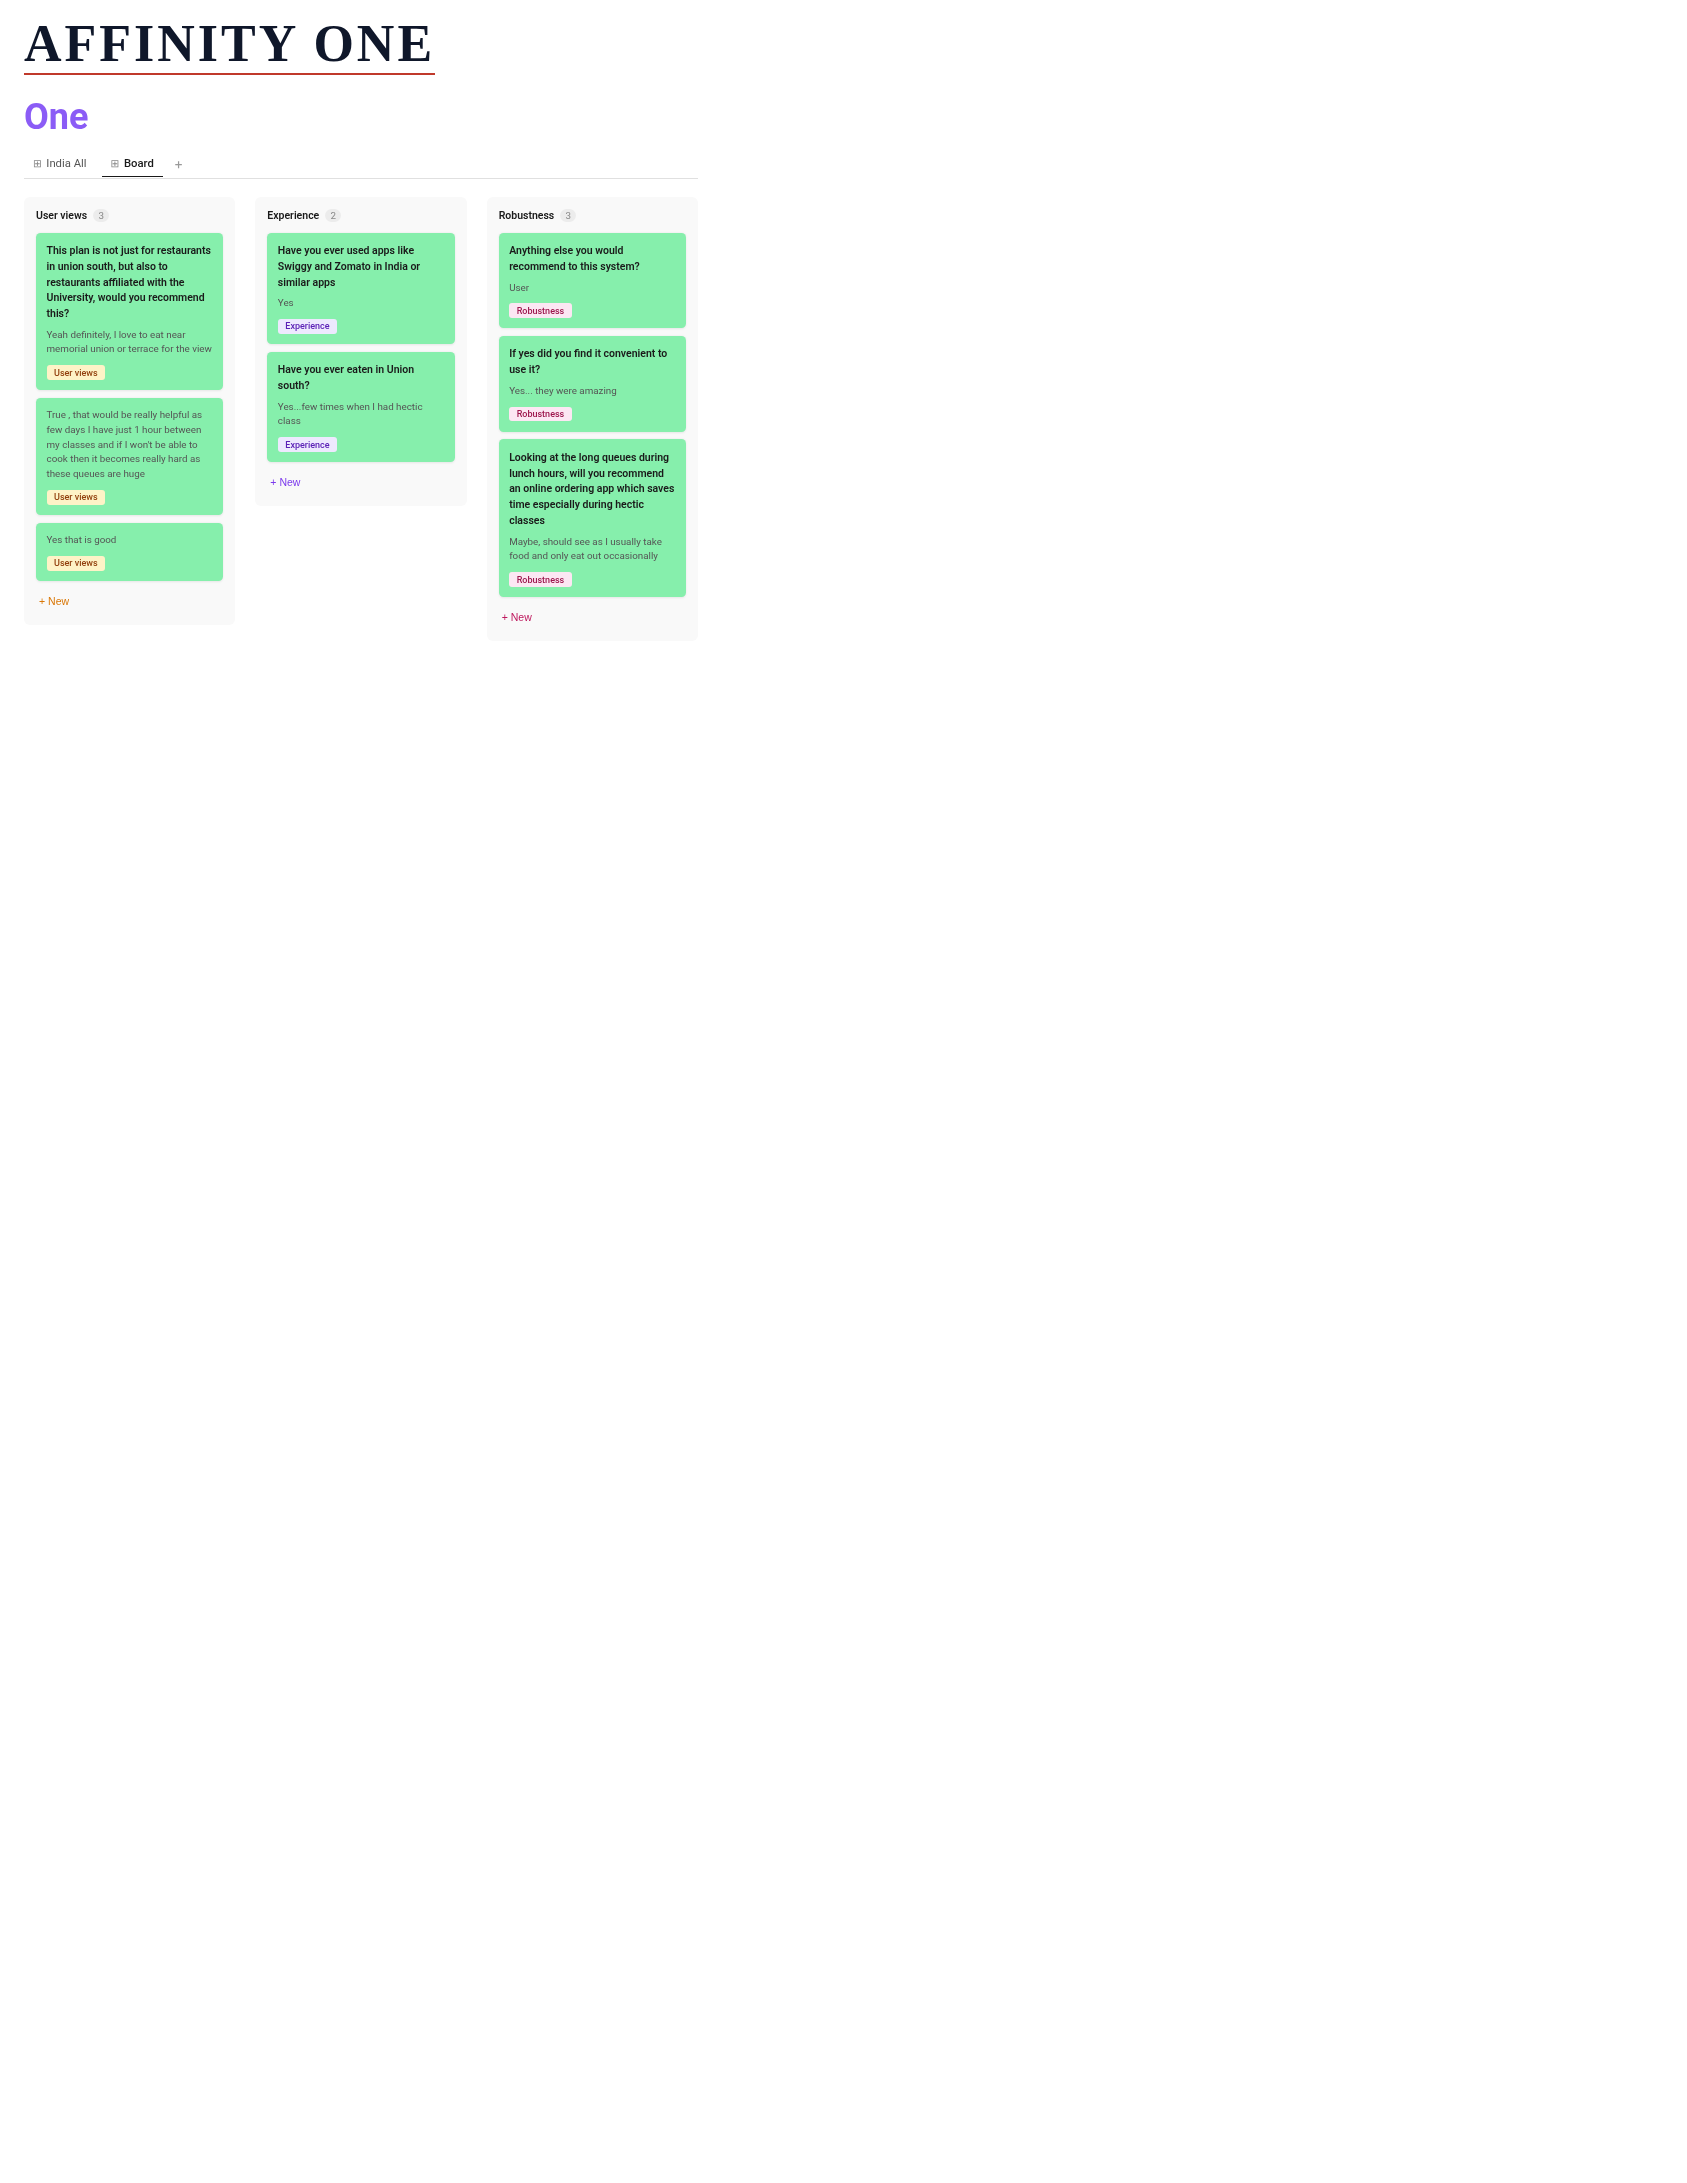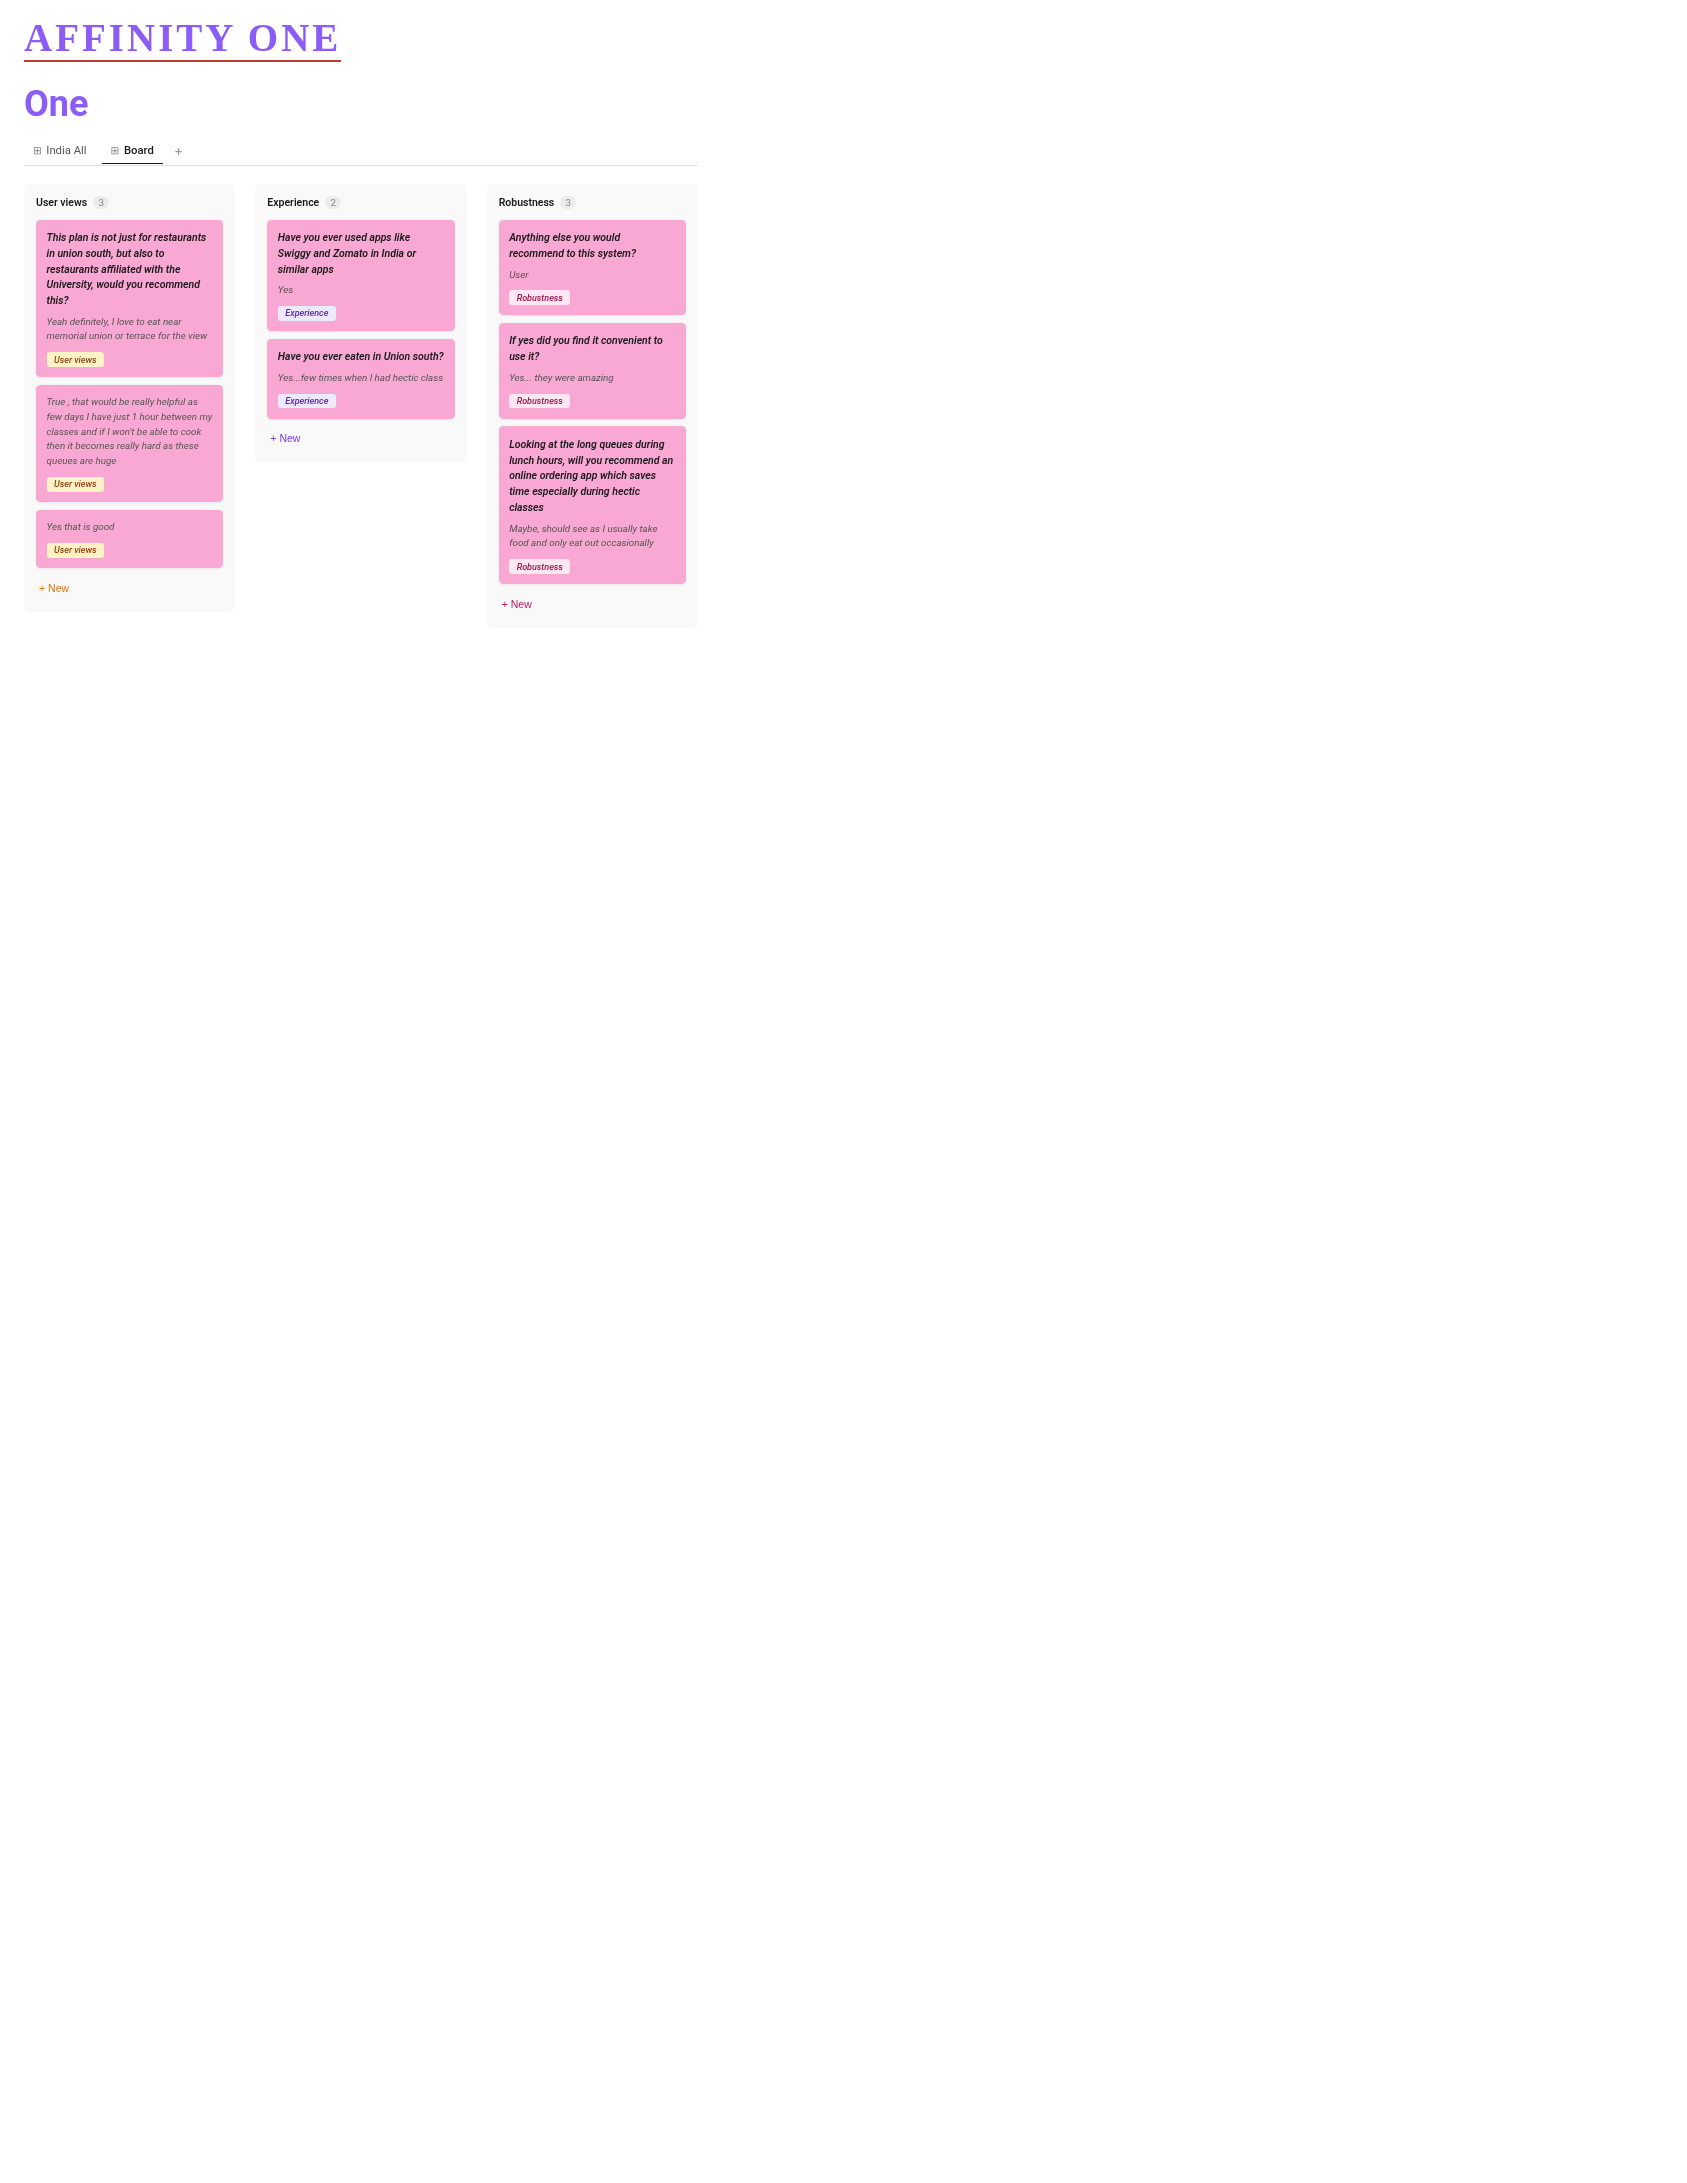--- a/index.html
+++ b/index.html
@@ -5,23 +5,23 @@
     * { box-sizing: border-box; margin: 0; padding: 0; }
     body {
       font-family: -apple-system, BlinkMacSystemFont, 'Segoe UI', Roboto, sans-serif;
       background: #fff;
       color: #1a1a1a;
       padding: 18px 24px;
       max-width: 722px;
     }
 
     .logo {
-      font-size: 39px;
+      font-size: 52px;
       font-weight: 900;
-      color: #8b5cf6;
+      color: #0f172a;
       font-family: 'Georgia', serif;
       letter-spacing: 3px;
       text-transform: uppercase;
       margin-bottom: 6px;
       line-height: 1;
       
       text-decoration: underline;
       text-decoration-color: #c0392b;
     }
 
@@ -109,26 +109,25 @@
 
     .column-count {
       font-size: 9.8px;
       color: #888;
       background: #ececec;
       border-radius: 7.5px;
       padding: 0.8px 5.3px;
     }
 
     .card {
-      background: #f9a8d4;
+      background: #86efac;
       border-radius: 4.5px;
       padding: 10.5px;
       margin-bottom: 7.5px;
       box-shadow: 0 0.8px 2.3px rgba(0,0,0,0.08);
-      font-style: italic;
     }
 
     .card-question {
       font-size: 10.5px;
       font-weight: 600;
       color: #1a1a1a;
       margin-bottom: 6px;
       line-height: 1.5;
     }
 

